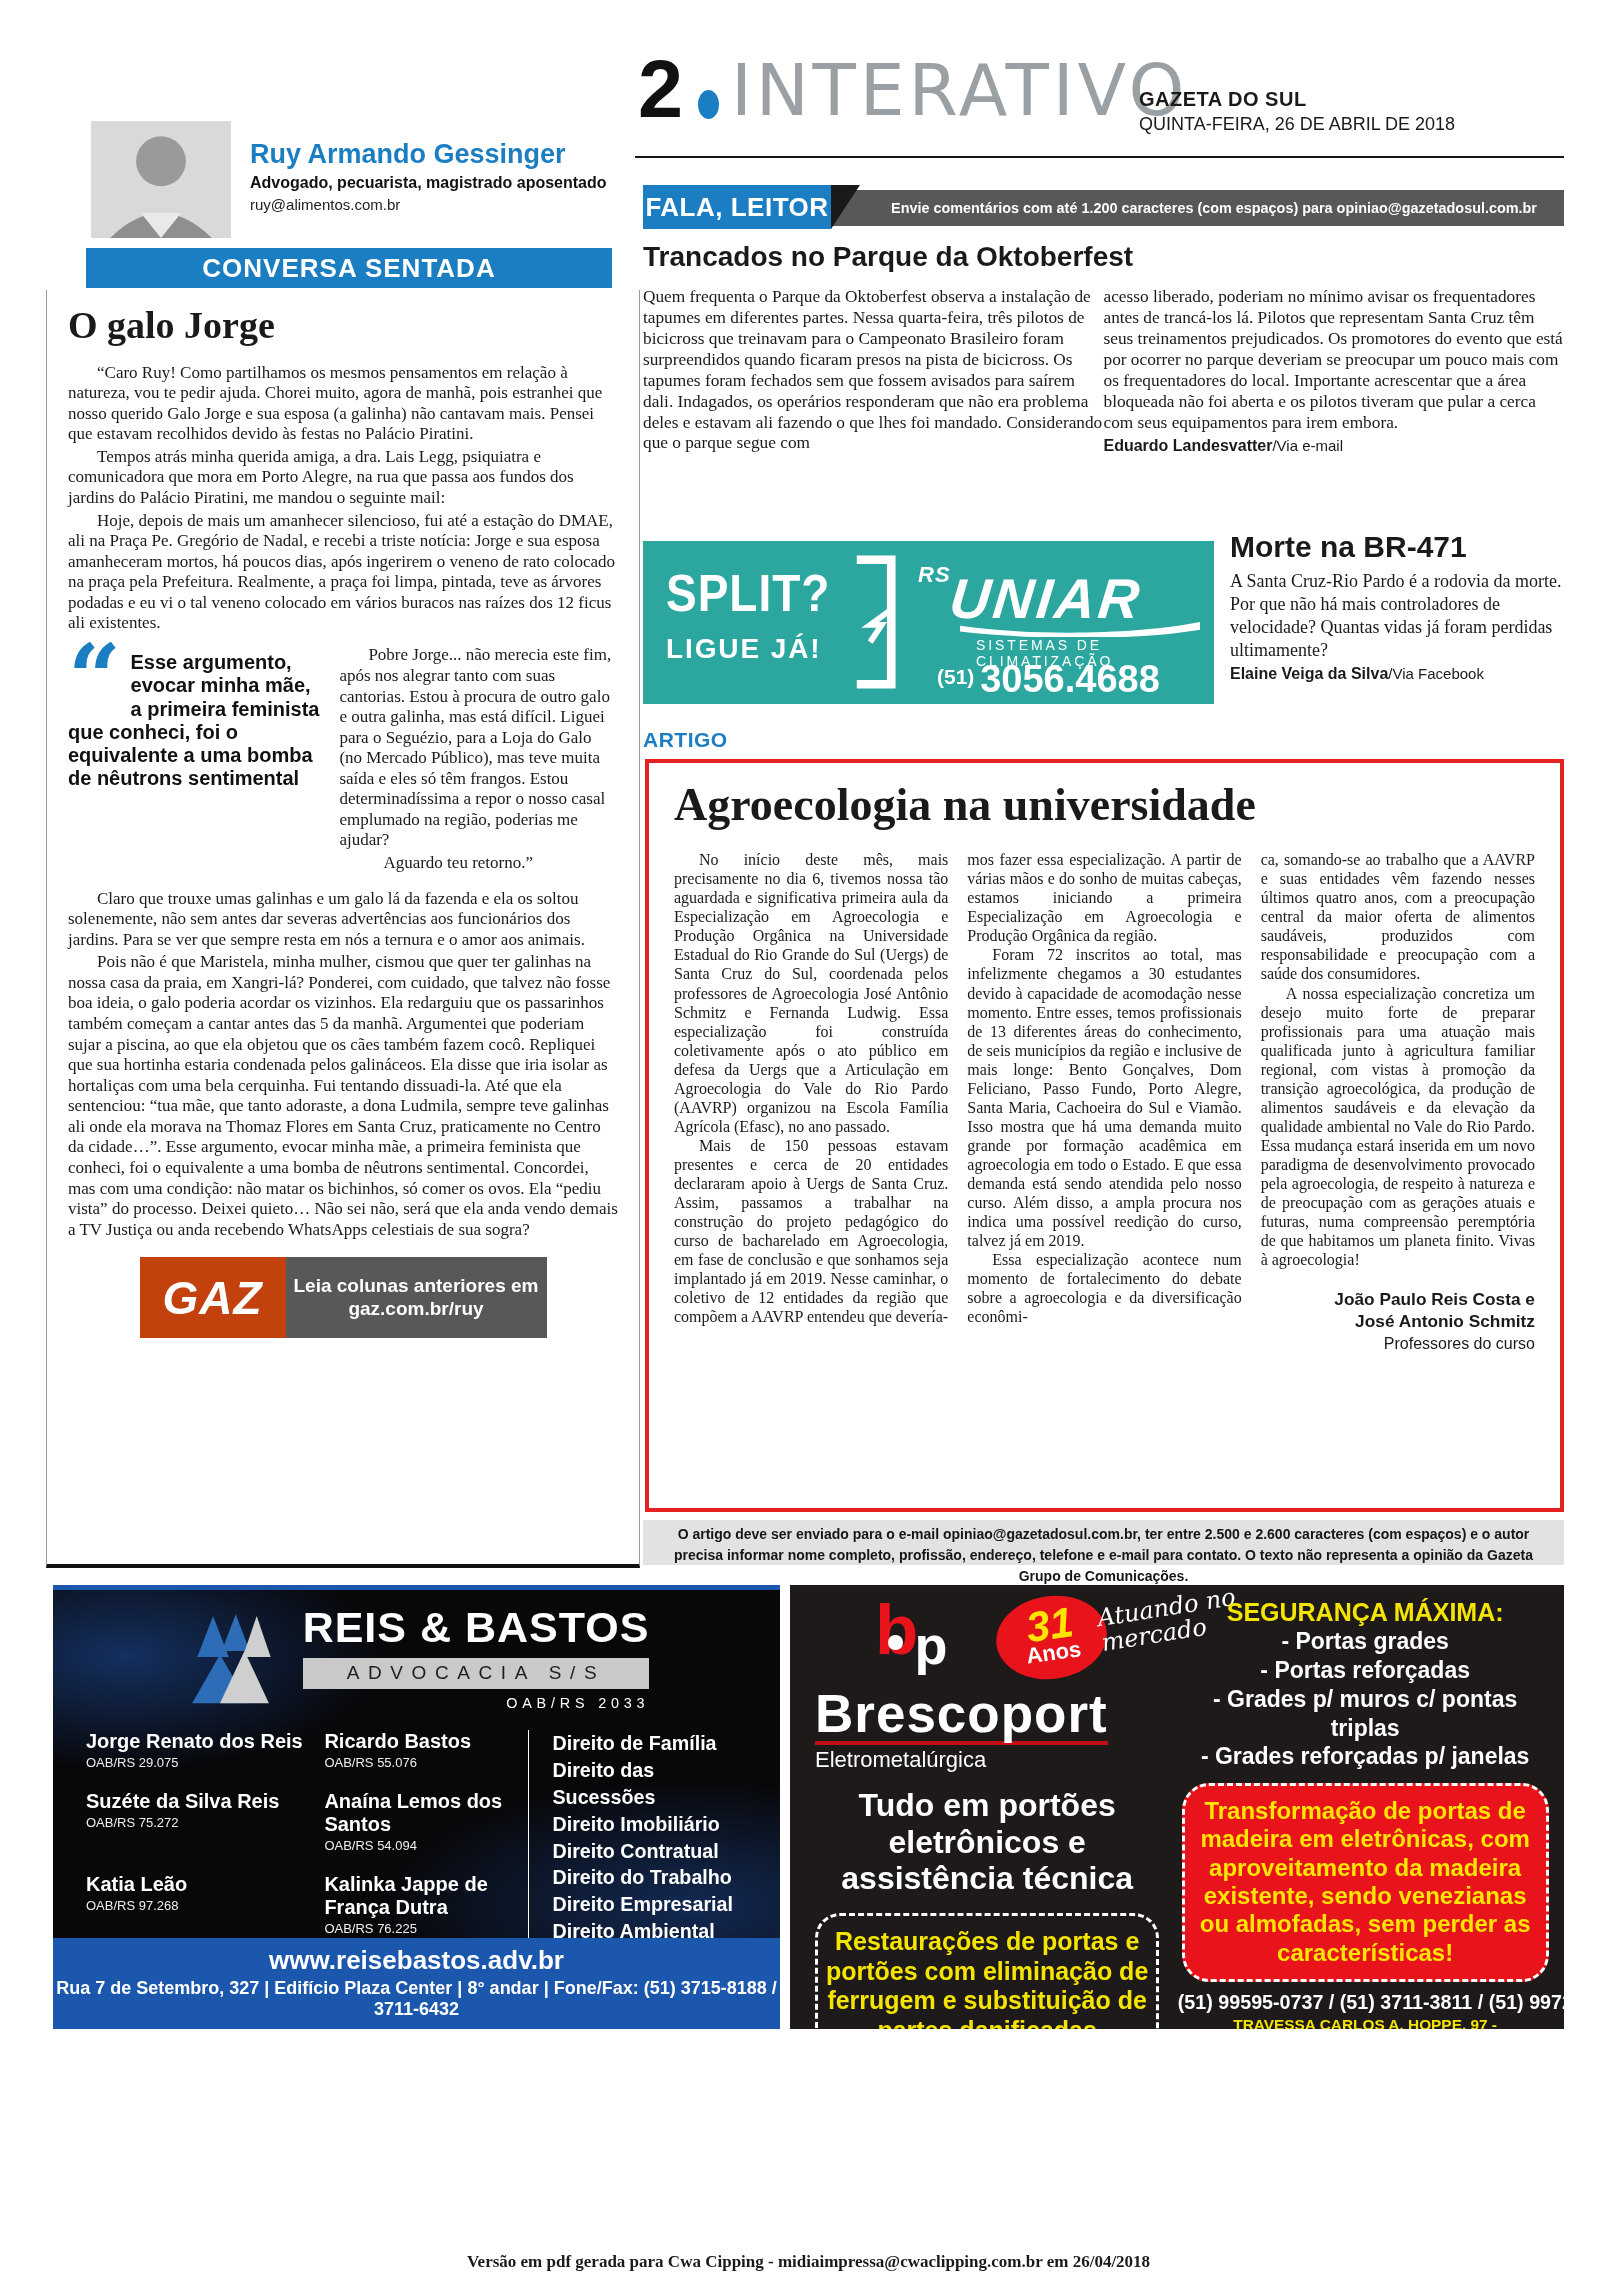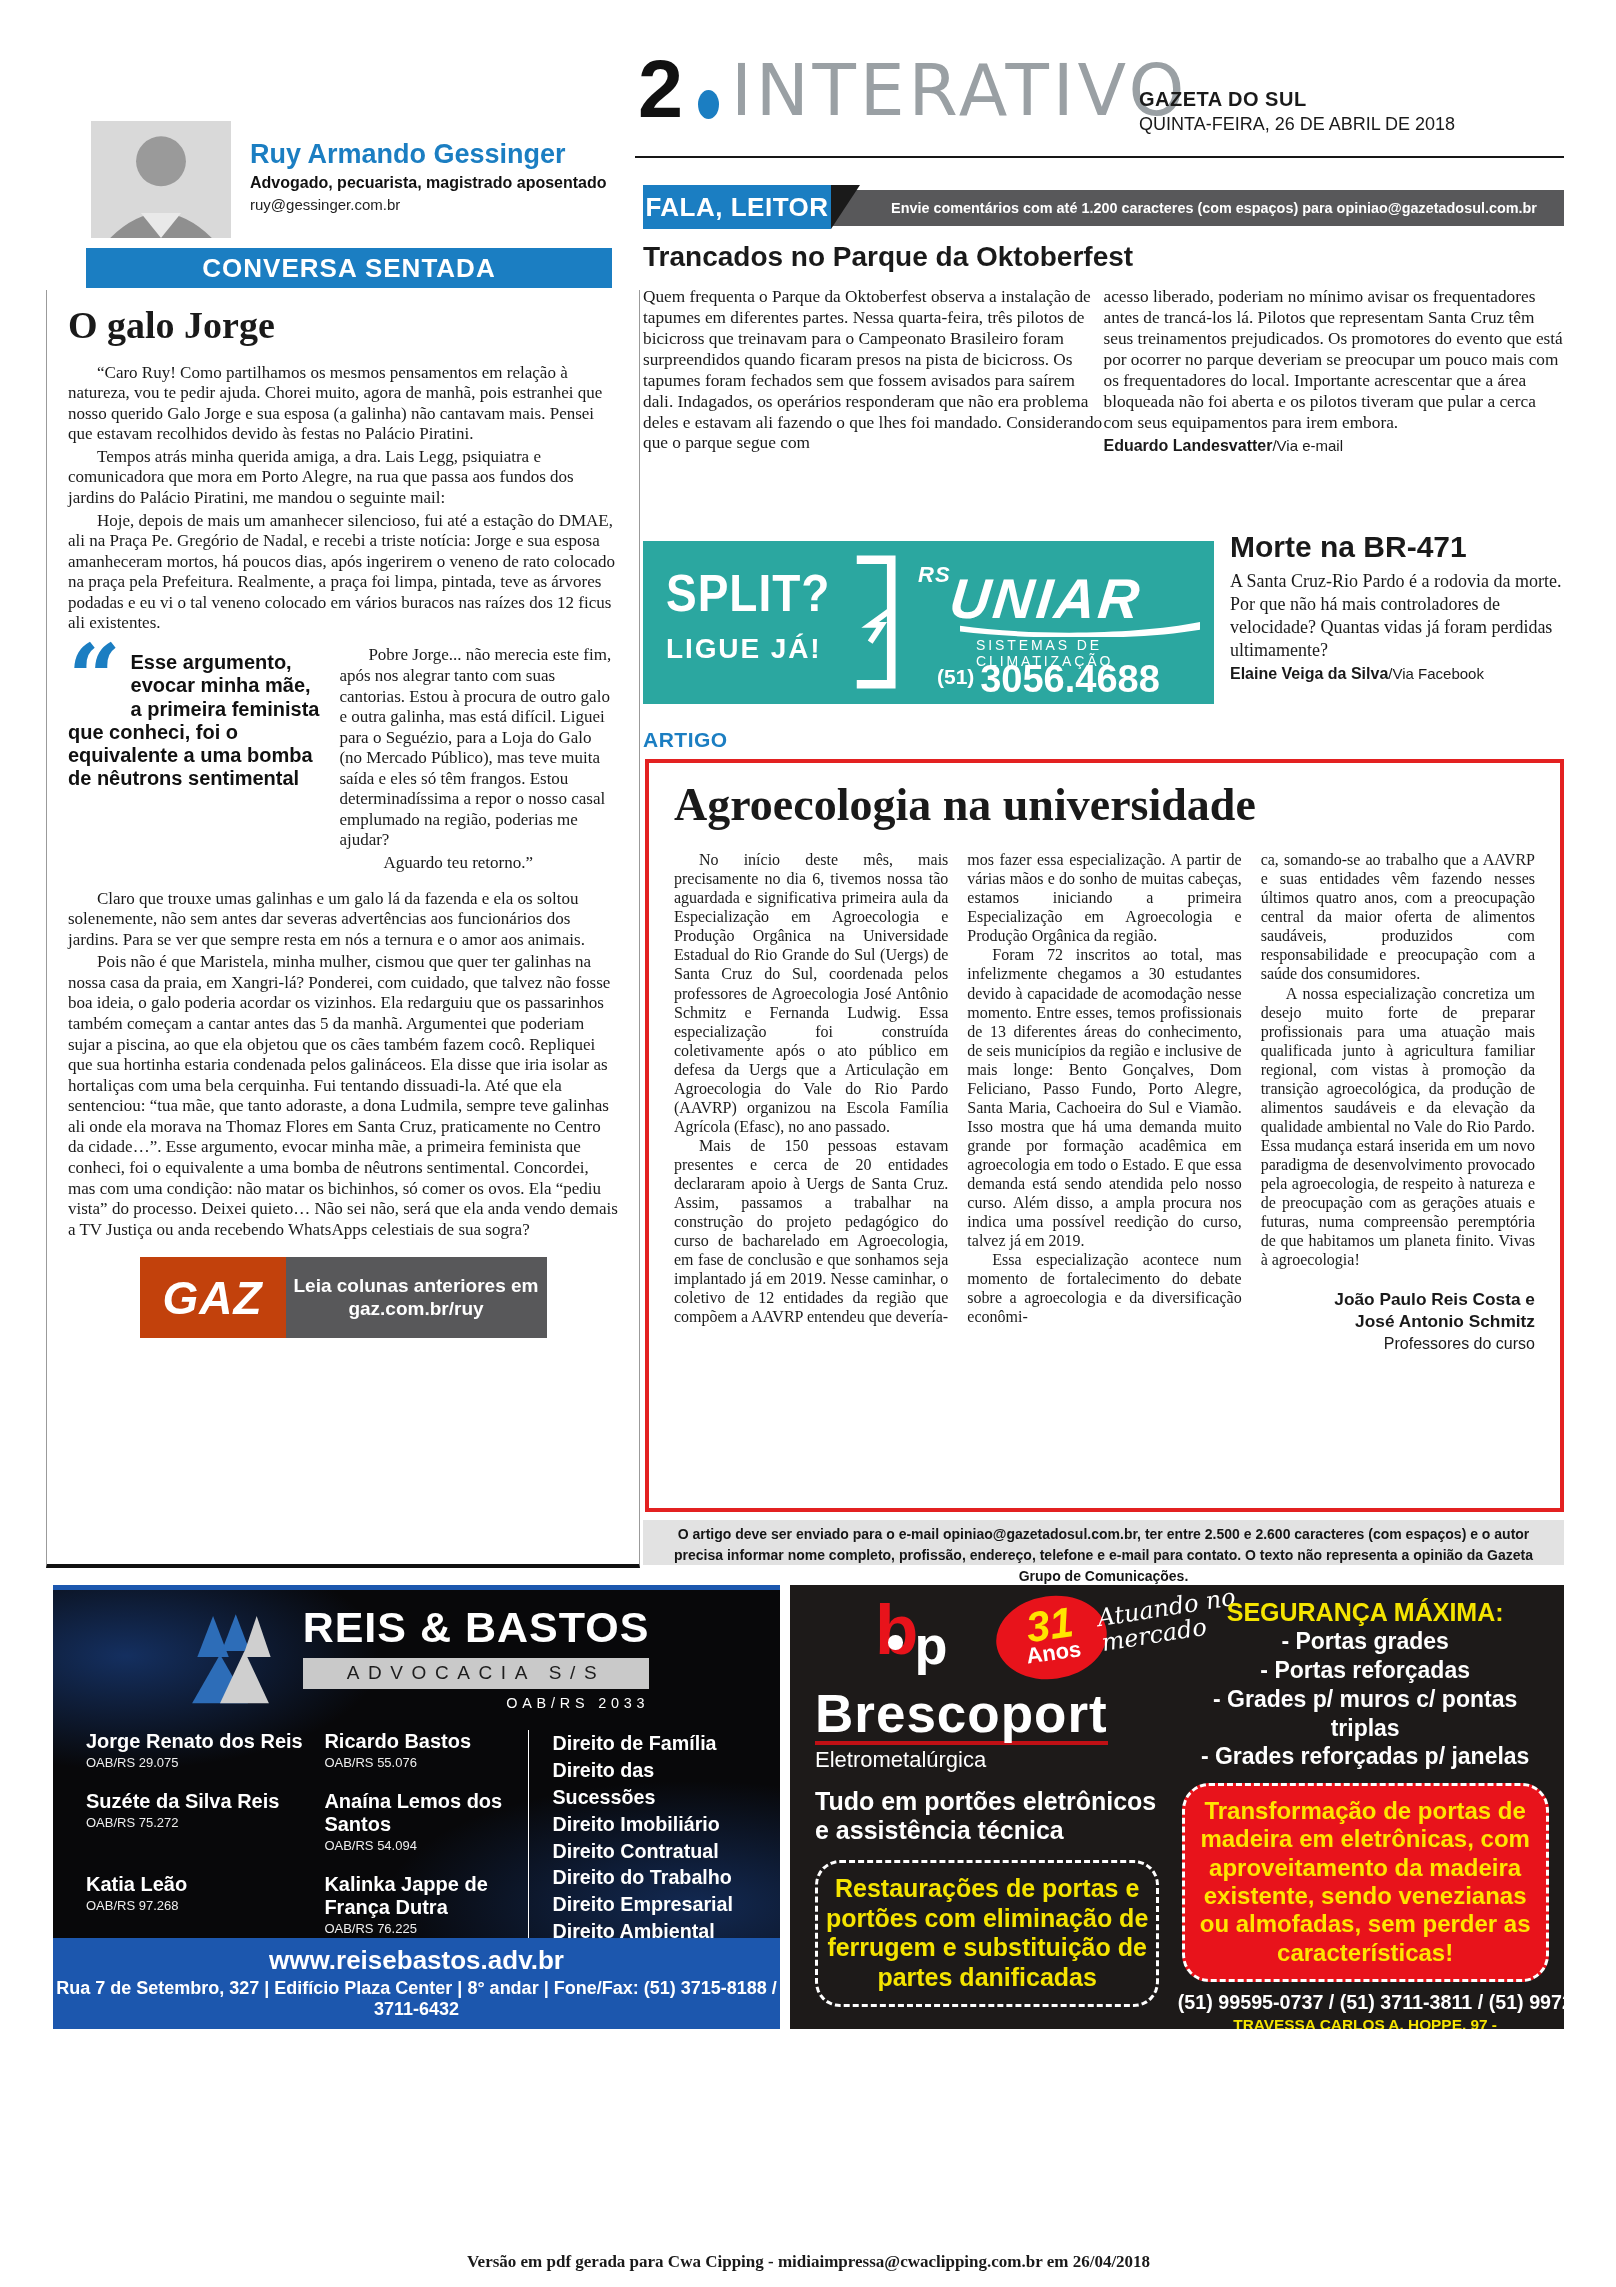--- a/index.html
+++ b/index.html
@@ -134,21 +134,21 @@
   .bp-p { color:#fff; font-weight:bold; font-size:54px; position:relative; top:9.6px; left:-3.8px; }
   .badge31 { position:absolute; left:181px; top:1.9px; width:111px; height:83px; background:#e8131b; border-radius:50%;
     transform:rotate(-8deg); text-align:center; }
   .badge31 .n { color:#ffe500; font-weight:bold; font-style:italic; font-size:42px; line-height:1; display:block; margin-top:7.7px; }
   .badge31 .a { color:#fff; font-weight:bold; font-size:22px; line-height:1; display:block; margin-top:-3.8px; }
   .bre-script { position:absolute; left:284px; top:0px; width:144px; transform:rotate(-9deg);
     font-family:"DejaVu Serif",serif; font-style:italic; font-size:24px; line-height:1.05; color:#fff; }
   .bre-name { font-weight:bold; font-size:53px; letter-spacing:1px; line-height:1; display:inline-block;
     border-bottom:4.8px solid #c01015; padding-bottom:1.9px; }
   .bre-sub { font-size:22px; margin-top:1.9px; }
-  .bre-tag { font-weight:bold; font-size:25px; line-height:1.15; margin-top:13.4px; }
+  .bre-tag { font-weight:bold; font-size:32px; line-height:1.15; text-align:center; margin-top:13.4px; }
   .bre-offer { margin-top:15.4px; border:3.8px dashed #fff; border-radius:25px; padding:11.5px 7.7px;
     color:#f5e400; font-weight:bold; font-size:25px; line-height:1.18; text-align:center; }
   .bre-right { position:absolute; left:382px; top:0; width:392px; padding:13.4px 11.5px 0 5.8px; text-align:center; }
   .sec-title { color:#f5e400; font-weight:bold; font-size:25px; }
   .sec-item { font-weight:bold; font-size:23px; line-height:1.25; }
   .bre-high { margin:11.5px 3.8px 0; background:#e8131b; border:3.8px dashed #fff; border-radius:27px;
     color:#ffe500; font-weight:bold; font-size:24px; line-height:1.18; text-align:center; padding:11.5px 9.6px; }
   .bre-phones { margin-top:9.6px; font-weight:bold; font-size:19.7px; white-space:nowrap; }
   .bre-addr { color:#f5e400; font-weight:bold; font-size:15.4px; margin-top:1.9px; }
 
@@ -177,21 +177,21 @@
       <svg width="140" height="117" viewBox="0 0 146 122">
         <rect width="146" height="122" fill="#d9d9d9"></rect>
         <circle cx="73" cy="42" r="26" fill="#9a9a9a"></circle>
         <path d="M20 122 Q73 70 126 122 Z" fill="#8f8f8f"></path>
         <path d="M52 96 L73 122 L94 96 Z" fill="#e9e9e9"></path>
       </svg>
     </div>
     <div class="author-info">
       <div class="author-name">Ruy Armando Gessinger</div>
       <div class="author-bio">Advogado, pecuarista, magistrado aposentado</div>
-      <div class="author-email">ruy@gessinger.com.br</div>
+      <div class="author-email">ruy@alimentos.com.br</div>
     </div>
     <div class="conversa">CONVERSA SENTADA</div>
 
     <div class="article-box">
       <h1 class="article-title">O galo Jorge</h1>
       <p class="ind gap-top">“Caro Ruy! Como partilhamos os mesmos pensamentos em relação à natureza, vou te pedir ajuda. Chorei muito, agora de manhã, pois estranhei que nosso querido Galo Jorge e sua esposa (a galinha) não cantavam mais. Pensei que estavam recolhidos devido às festas no Palácio Piratini.</p>
       <p class="ind">Tempos atrás minha querida amiga, a dra. Lais Legg, psiquiatra e comunicadora que mora em Porto Alegre, na rua que passa aos fundos dos jardins do Palácio Piratini, me mandou o seguinte mail:</p>
       <p class="ind">Hoje, depois de mais um amanhecer silencioso, fui até a estação do DMAE, ali na Praça Pe. Gregório de Nadal, e recebi a triste notícia: Jorge e sua esposa amanheceram mortos, há poucos dias, após ingerirem o veneno de rato colocado na praça pela Prefeitura. Realmente, a praça foi limpa, pintada, teve as árvores podadas e eu vi o tal veneno colocado em vários buracos nas raízes dos 12 ficus ali existentes.</p>
       <div class="qrow">
         <div class="pullquote">

